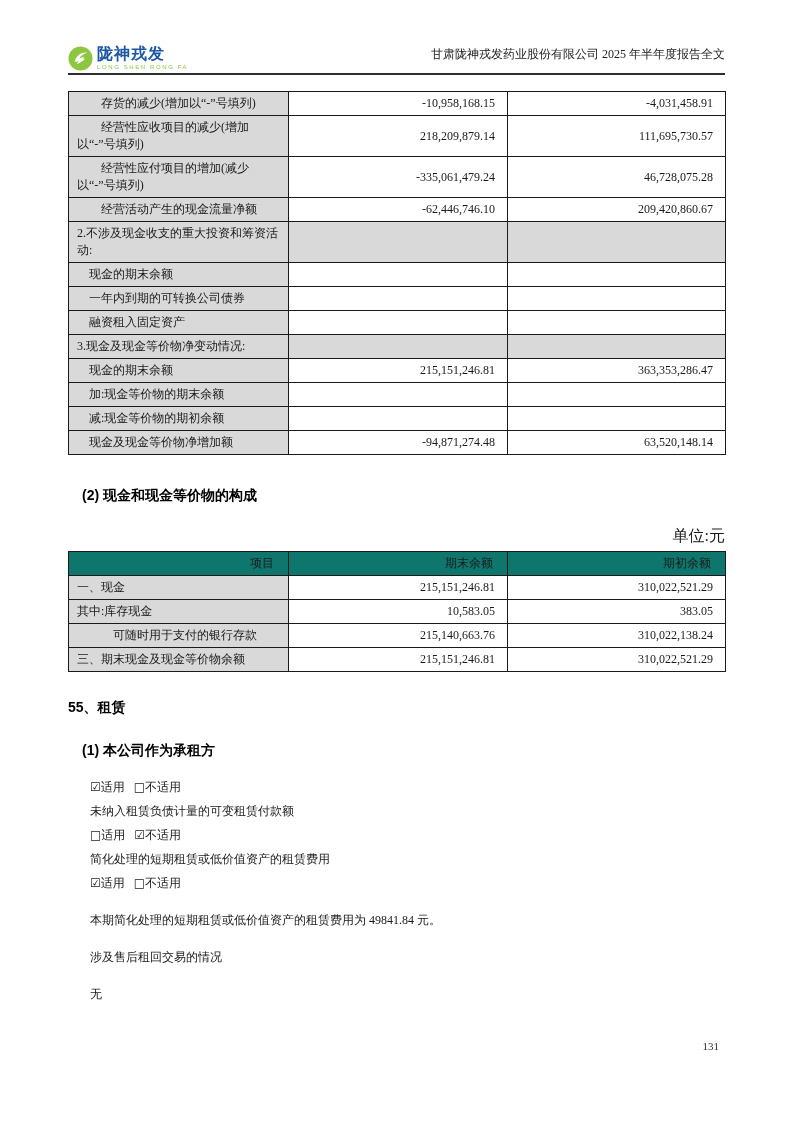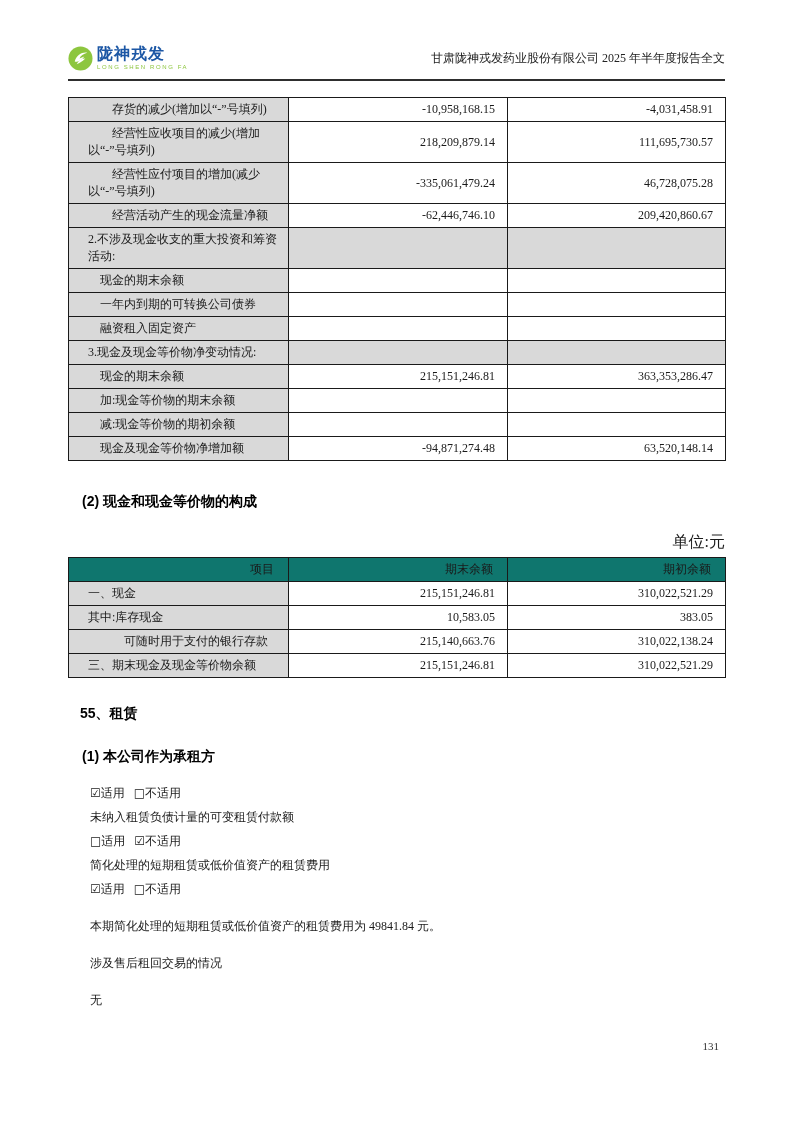--- a/index.html
+++ b/index.html
@@ -5,50 +5,50 @@
   * { margin:0; padding:0; box-sizing:border-box; }
   html,body { background:#ffffff; }
   body {
     width:793px; height:1122px; position:relative;
     font-family:"Liberation Serif","DejaVu Serif",serif;
     color:#1a1a1a; font-size:12px; overflow:hidden;
   }
   .page { position:absolute; left:68px; top:46px; width:657px; }
 
   
-  .hdr { display:flex; justify-content:space-between; align-items:center;
-         border-bottom:2px solid #2e2e2e; padding-bottom:8px;gap:21px; }
+  .hdr { display:flex; justify-content:space-between; align-items:flex-start;
+         border-bottom:2px solid #2e2e2e; padding-bottom:2px;gap:21px; }
   .logo { display:flex; align-items:flex-start; gap:4px; }
   .logo-circle { width:25px; height:25px; flex:0 0 25px; }
   .logo-txt { display:flex; flex-direction:column; line-height:1; }
   .logo-cn { font-family:"Liberation Sans","DejaVu Sans",sans-serif;
              font-weight:bold; font-size:16px; color:#1c57a5; letter-spacing:1px; }
   .logo-en { font-family:"Liberation Sans","DejaVu Sans",sans-serif;
              font-size:6px; color:#8dc63f; letter-spacing:1.6px; margin-top:2px; }
   .hdr-title { font-size:12px; color:#222; padding-bottom:1px; }
 
   
   table { border-collapse:collapse; width:657px; table-layout:fixed;
           font-size:12px; margin-top:0; }
   col.c1 { width:220px; } col.c2 { width:219px; } col.c3 { width:218px; }
   td,th { border:1px solid #1a1a1a; vertical-align:middle; line-height:17px; }
-  td.lbl { background:#d9d9d9; padding:3px 5px 3px 19px; }
+  td.lbl { background:#d9d9d9; padding:3px 5px 3px 8px; }
   td.ind1 { text-indent:1em; } td.ind2 { text-indent:2em; } td.ind3 { text-indent:3em; }
   td.val { text-align:right; padding:3px 12px 3px 5px; height:22px;
            font-family:"Liberation Serif","DejaVu Serif",serif; }
   td.grayfill { background:#d9d9d9; }
   th { background:#0f766e; font-weight:normal; text-align:right; padding:3px 14px; height:22px; }
   .tbl1 { margin-top:16px; }
 
   
   .h2 { font-family:"Liberation Sans","DejaVu Sans",sans-serif; font-weight:bold;
         font-size:14px; color:#000; }
   .sec2-h { margin-top:32px; margin-left:14px; }
   .unit { text-align:right; font-size:16px; margin-top:21px; margin-bottom:4px; }
-  .lease-h { margin-top:27px;margin-left:12px; }
+  .lease-h { margin-top:27px; }
   .lease-sub { margin-top:25px; margin-left:14px; }
 
   
   .lease-lines { margin-top:21px;margin-left:22px; }
   .line { font-size:12px; line-height:12px; margin-bottom:12px; }
   .line.gap { margin-top:25px; }
   .cbx { font-family:"DejaVu Sans","Liberation Sans",sans-serif; font-size:12px; }
   .opt + .opt { margin-left:9px; }
 
   .footer { position:absolute; top:1040px; right:74px; font-size:11px; color:#333; }

